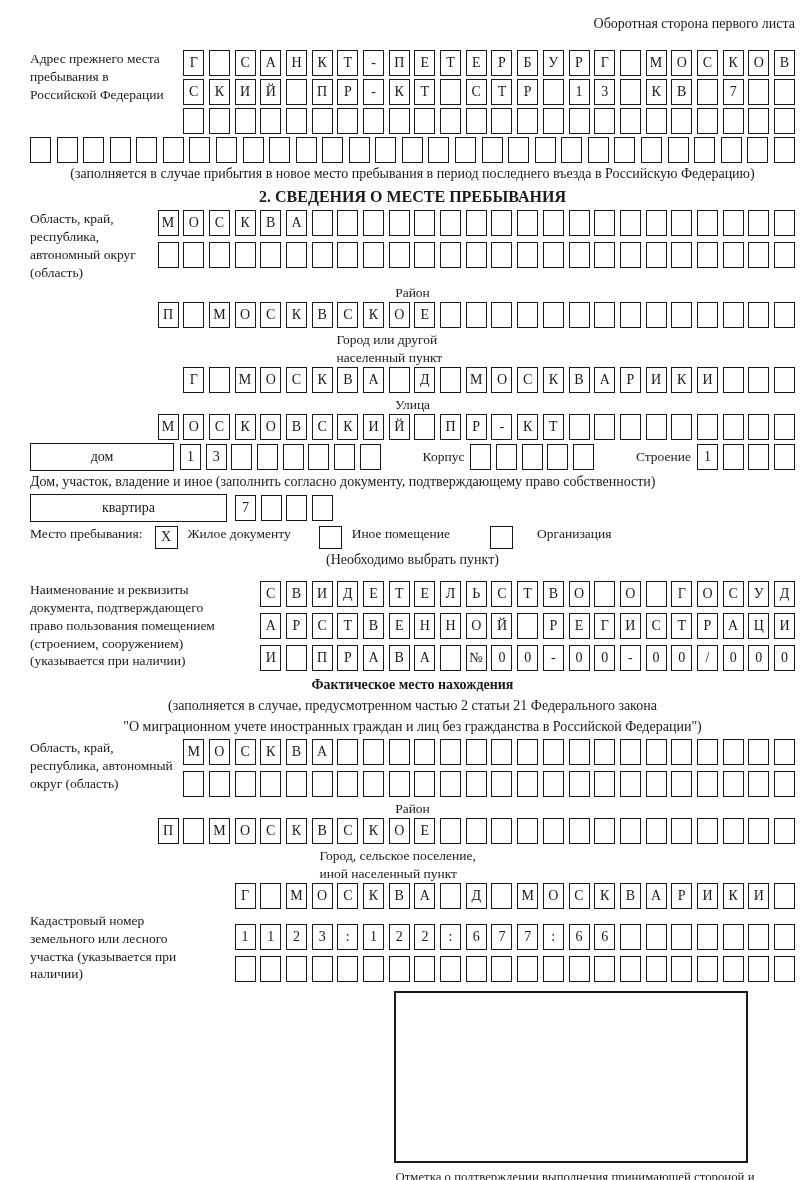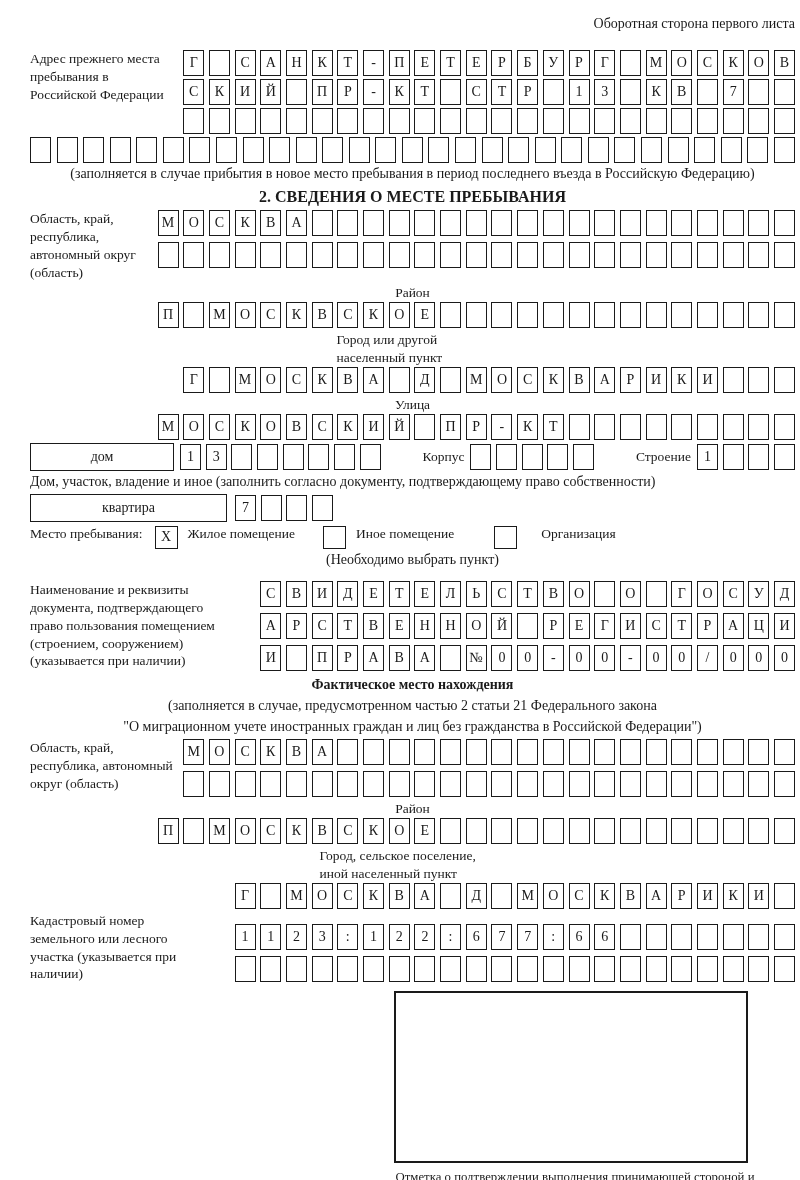--- a/index.html
+++ b/index.html
@@ -375,21 +375,21 @@
         <span class="cell">7</span>
         <span class="cell"></span>
         <span class="cell"></span>
         <span class="cell"></span>
       </div>
   </div>
 
   <div class="stay-line">
     <span>Место пребывания:</span>
     <span class="cb" style="margin-left:12px;">X</span>
-    <span style="margin-left:10px;">Жилое помещение</span>
+    <span style="margin-left:10px;">Жилое документу</span>
     <span class="cb" style="margin-left:28px;"></span>
     <span style="margin-left:10px;">Иное помещение</span>
     <span class="cb" style="margin-left:40px;"></span>
     <span style="margin-left:24px;">Организация</span>
   </div>
   <div class="caption center">(Необходимо выбрать пункт)</div>
 
   <div class="line" style="margin-top:12px;">
     <div class="lbl w205">Наименование и реквизиты документа, подтверждающего право пользования помещением (строением, сооружением) (указывается при наличии)</div>
     <div class="cellcol">

